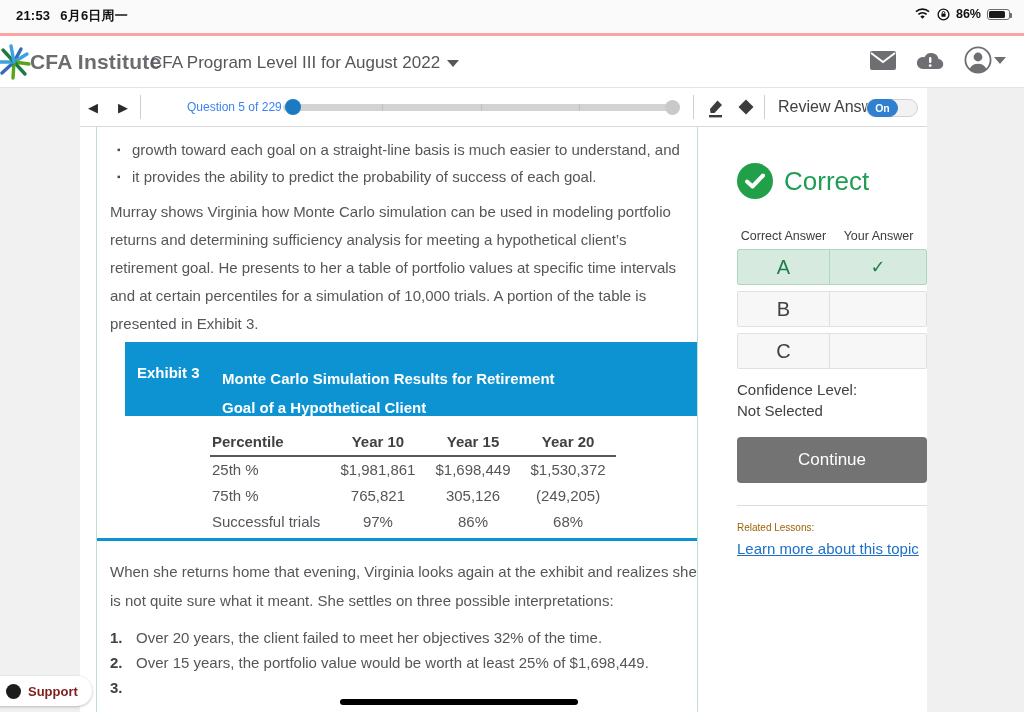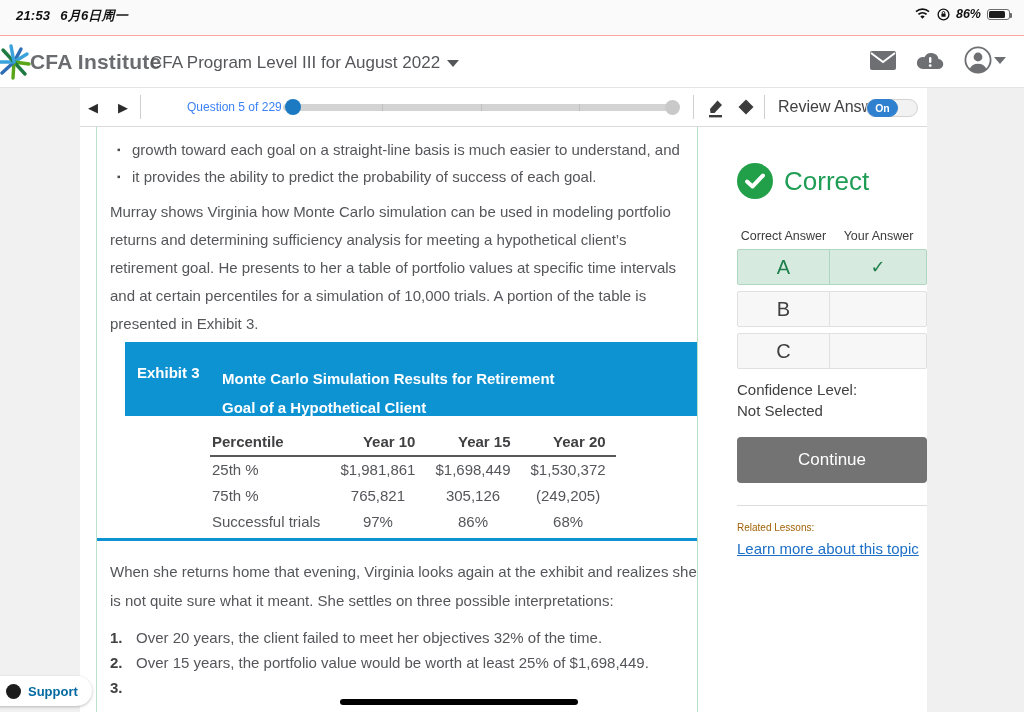--- a/index.html
+++ b/index.html
@@ -1,21 +1,21 @@
 <!DOCTYPE html>
 <html><head>
 <meta charset="utf-8">
 <style>
   * { margin:0; padding:0; box-sizing:border-box; }
   html,body { width:1024px; height:712px; }
   body { font-family:"Liberation Sans","DejaVu Sans",sans-serif; background:#fff; color:#55565a; }
   .screen { position:relative; width:1024px; height:712px; overflow:hidden; background:#fff; }
 
   
-  .status-bar { position:absolute; left:0; top:0; width:1024px; height:36px; background:#fafafa; border-bottom:1px solid #fca5a5;font-style:italic; }
+  .status-bar { position:absolute; left:0; top:0; width:1024px; height:36px; background:#fafafa; border-bottom:3px solid #fca5a5; }
   .sb-left { position:absolute; left:16px; top:7px; font-size:13px; font-weight:bold; color:#111; letter-spacing:.2px; }
   .sb-left .sb-date { margin-left:10px; }
   .sb-url { position:absolute; left:0; right:0; top:15px; text-align:center; font-size:12.5px; color:#3c3c3e; }
   .sb-url svg { vertical-align:-1px; margin-left:4px; }
   .sb-right { position:absolute; right:14px; top:7px; display:flex; align-items:center; gap:6px; font-size:12.5px; font-weight:bold; color:#111; }
   .battery { position:relative; width:23px; height:11px; border:1px solid #6d6d6d; border-radius:3px; }
   .battery .fill { position:absolute; left:1px; top:1px; bottom:1px; width:78%; background:#1c1c1c; border-radius:1.5px; }
   .battery .tip { position:absolute; right:-3px; top:3px; width:2px; height:5px; background:#6d6d6d; border-radius:0 1px 1px 0; }
 
   
@@ -51,21 +51,21 @@
   .question { position:absolute; left:97px; top:127px; width:600px; height:585px; overflow:hidden; padding-left:13px; font-size:15px; color:#55565a; }
   .clip-top { height:9px; overflow:hidden; }
   .blist .bl { display:flex; height:27px; align-items:center; }
   .blist .bl .sq { width:22px; text-align:left; padding-left:7px; font-size:10px; color:#4a4a4a; }
   .para { line-height:29px; }
   .p1 { margin-top:8px; line-height:28px; }
   .exhibit { margin-top:4px; margin-left:15px; width:575px; height:74px; background:#0d93d2; color:#fff; font-weight:bold; display:flex; padding:22px 14px 0 12px; }
   .exhibit .ex-label { width:85px; flex:none; }
   .exhibit .ex-title { line-height:29px; width:370px; }
   .qtable { margin-top:12px; margin-left:100px; border-collapse:collapse; }
-  .qtable th { font-size:15px; color:#414042; text-align:right; height:28px; border-bottom:2px solid #58595b; padding:0 10px; }
+  .qtable th { font-size:15px; color:#414042; text-align:center; height:28px; border-bottom:2px solid #58595b; padding:0 10px; }
   .qtable th:first-child { text-align:left; padding-left:2px; }
   .qtable td { height:26px; text-align:center; padding:0 10px; font-size:15px; color:#55565a; }
   .qtable td:first-child { text-align:left; padding-left:2px; }
   .blue-rule { margin-top:4px; margin-left:-13px; width:600px; height:3px; background:#0d93d2; }
   .p2 { margin-top:16px; }
   .nlist { margin-top:10px; }
   .nlist .nl { display:flex; line-height:25px; }
   .nlist .nl .num { width:26px; flex:none; font-weight:bold; color:#414042; }
   .p3 { margin-top:6px; line-height:28px; }
   .annotation { position:absolute; left:340px; top:699px; width:238px; height:6px; background:#000; border-radius:3px; z-index:6; }
@@ -88,21 +88,21 @@
   .conf-label { margin-top:10px; font-size:15px; color:#414042; line-height:21px; }
   .conf-value { font-size:15px; color:#414042; line-height:21px; }
   .continue-btn { margin-top:16px; width:190px; height:46px; background:#737373; color:#fff; font-size:17px; border:none; border-radius:4px; cursor:pointer; display:flex; align-items:center; justify-content:center; font-family:inherit; }
   .side-div { margin-top:22px; border-top:1px solid #ddd; }
   .related-label { margin-top:16px; font-size:10px; color:#a16207; }
   .related-link { display:inline-block; margin-top:7px; font-size:15px; color:#1d70c6; text-decoration:underline; cursor:pointer; }
 
   
   .support { position:absolute; left:-18px; bottom:6px; height:30px; padding:0 14px 0 24px; background:#fff; border-radius:16px; box-shadow:0 1px 3px rgba(0,0,0,.25); display:flex; align-items:center; gap:7px; cursor:pointer; z-index:7; }
   .support .dot { width:15px; height:15px; border-radius:50%; background:#1c1c1c; flex:none; }
-  .support .stext { font-size:13px; font-weight:bold; color:#0369a1; }
+  .support .stext { font-size:13px; font-weight:bold; color:#7f1d1d; }
 
   .icon-btn { cursor:pointer; display:flex; align-items:center; }
 </style>
 </head>
 <body>
 
 <div class="screen">
 
   <div class="status-bar">
     <div class="sb-left">

